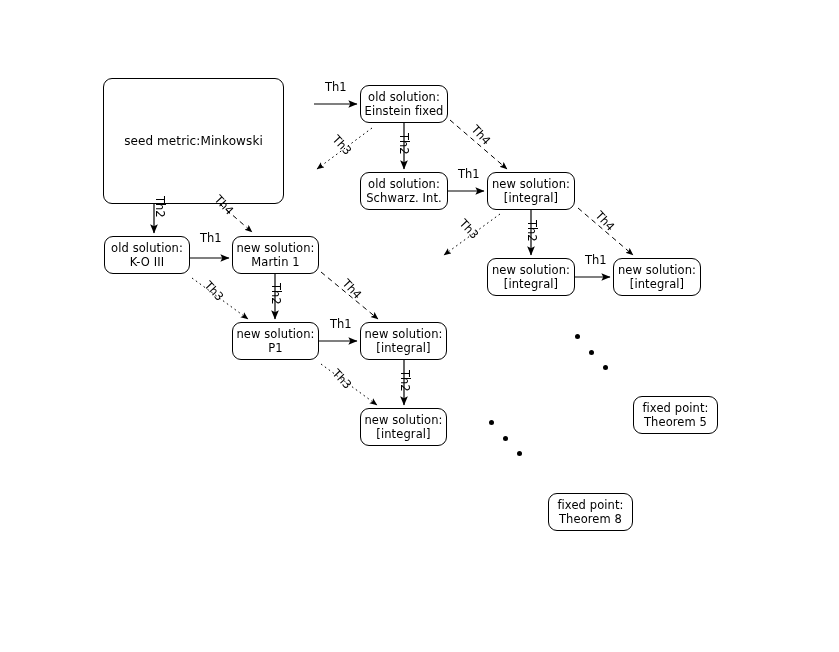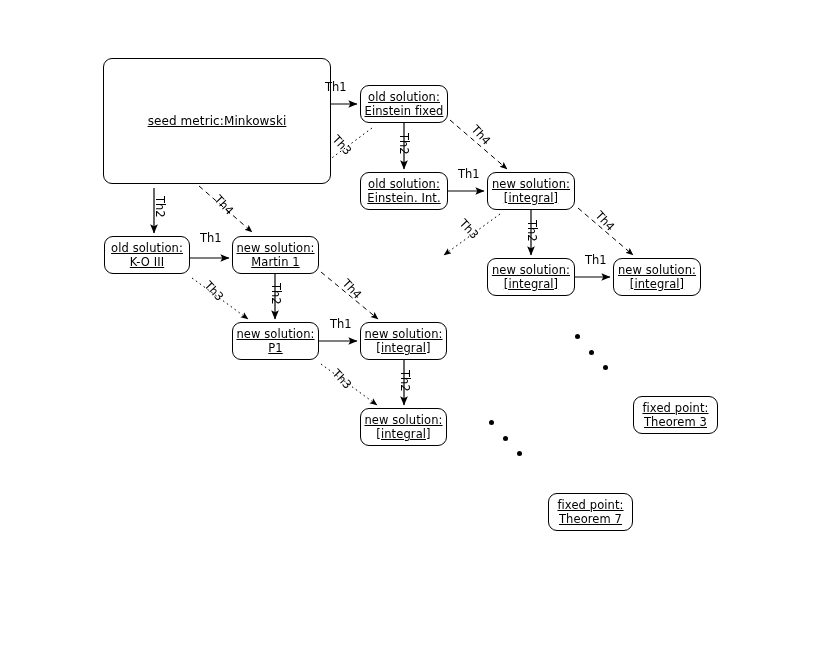--- a/index.html
+++ b/index.html
@@ -19,21 +19,21 @@
     display:flex;
     flex-direction:column;
     align-items:center;
     justify-content:center;
     font-size:11.5px;
     line-height:14.5px;
     letter-spacing:0.1px;
     white-space:nowrap;
     z-index:3;
   }
-  .node .ln{display:block;text-align:left;text-decoration:underline;}
+  .node .ln{display:block;text-align:left;}
   .node.big{font-size:12px;}
   .elabel{
     position:absolute;
     font-size:11.5px;
     line-height:12px;
     white-space:nowrap;
     z-index:4;
     color:#000;
   }
   .elabel.rot90{transform-origin:0 0;transform:rotate(90deg);}
@@ -72,30 +72,30 @@
         <path d="M192,278 L248,319" fill="none" stroke="#000000" stroke-width="1" stroke-dasharray="1.6,3.2" marker-end="url(#arrow)"></path>
         <path d="M275,274 L275,319" fill="none" stroke="#000000" stroke-width="1.2" marker-end="url(#arrow)"></path>
         <path d="M321,272 L378,319" fill="none" stroke="#000000" stroke-width="1" stroke-dasharray="5,4" marker-end="url(#arrow)"></path>
         <path d="M319,341 L357,341" fill="none" stroke="#000000" stroke-width="1.2" marker-end="url(#arrow)"></path>
         <path d="M321,364 L377,405" fill="none" stroke="#000000" stroke-width="1" stroke-dasharray="1.6,3.2" marker-end="url(#arrow)"></path>
         <path d="M404,360 L404,405" fill="none" stroke="#000000" stroke-width="1.2" marker-end="url(#arrow)"></path>
       </g>
   </svg>
 
   <div id="node-layer">
-      <div class="node big" style="left: 103px; top: 58px; width: 228px; height: 126px;">
+      <div class="node big" style="left: 103px; top: 78px; width: 181px; height: 126px;">
         <span class="ln">seed metric:Minkowski</span>
       </div>
       <div class="node" style="left: 360px; top: 85px; width: 88px; height: 38px;">
         <span class="ln">old solution:</span>
         <span class="ln">Einstein fixed</span>
       </div>
       <div class="node" style="left: 360px; top: 172px; width: 88px; height: 38px;">
         <span class="ln">old solution:</span>
-        <span class="ln">Einstein. Int.</span>
+        <span class="ln">Schwarz. Int.</span>
       </div>
       <div class="node" style="left: 487px; top: 172px; width: 88px; height: 38px;">
         <span class="ln">new solution:</span>
         <span class="ln">[integral]</span>
       </div>
       <div class="node" style="left: 104px; top: 236px; width: 86px; height: 38px;">
         <span class="ln">old solution:</span>
         <span class="ln">K-O III</span>
       </div>
       <div class="node" style="left: 232px; top: 236px; width: 87px; height: 38px;">
@@ -117,25 +117,25 @@
       <div class="node" style="left: 360px; top: 322px; width: 87px; height: 38px;">
         <span class="ln">new solution:</span>
         <span class="ln">[integral]</span>
       </div>
       <div class="node" style="left: 360px; top: 408px; width: 87px; height: 38px;">
         <span class="ln">new solution:</span>
         <span class="ln">[integral]</span>
       </div>
       <div class="node" style="left: 633px; top: 396px; width: 85px; height: 38px;">
         <span class="ln">fixed point:</span>
-        <span class="ln">Theorem 3</span>
+        <span class="ln">Theorem 5</span>
       </div>
       <div class="node" style="left: 548px; top: 493px; width: 85px; height: 38px;">
         <span class="ln">fixed point:</span>
-        <span class="ln">Theorem 7</span>
+        <span class="ln">Theorem 8</span>
       </div>
     </div>
   <div id="label-layer">
       <span class="elabel" style="left: 325px; top: 81px;">Th1</span>
       <span class="elabel rot90" style="left: 166px; top: 196px;">Th2</span>
       <span class="elabel rotdiag" style="left: 221px; top: 193px;">Th4</span>
       <span class="elabel rotdiag" style="left: 339px; top: 133px;">Th3</span>
       <span class="elabel rot90" style="left: 410px; top: 133px;">Th2</span>
       <span class="elabel rotdiag" style="left: 478px; top: 123px;">Th4</span>
       <span class="elabel" style="left: 458px; top: 168px;">Th1</span>

